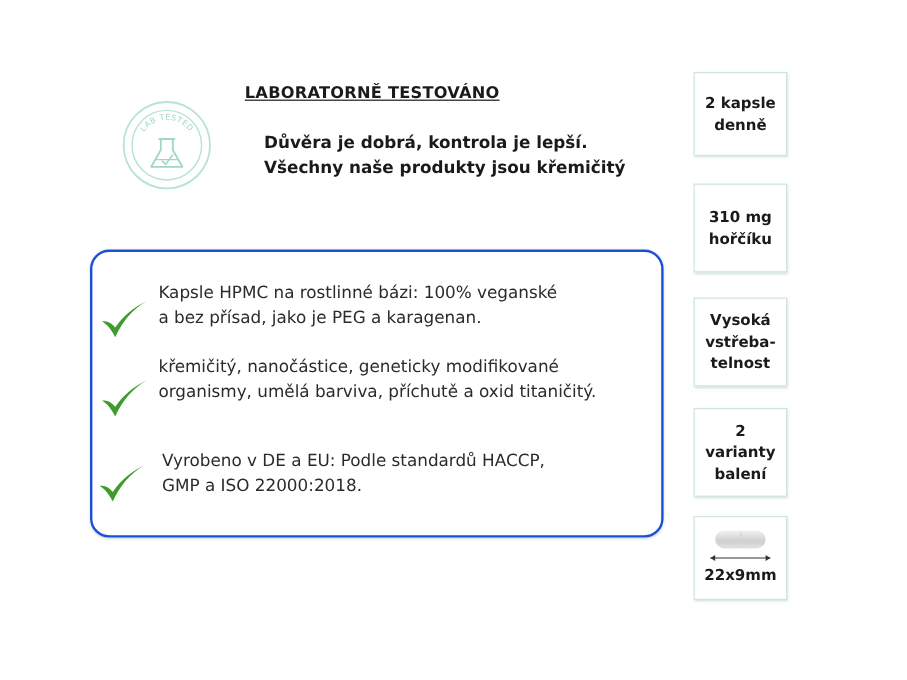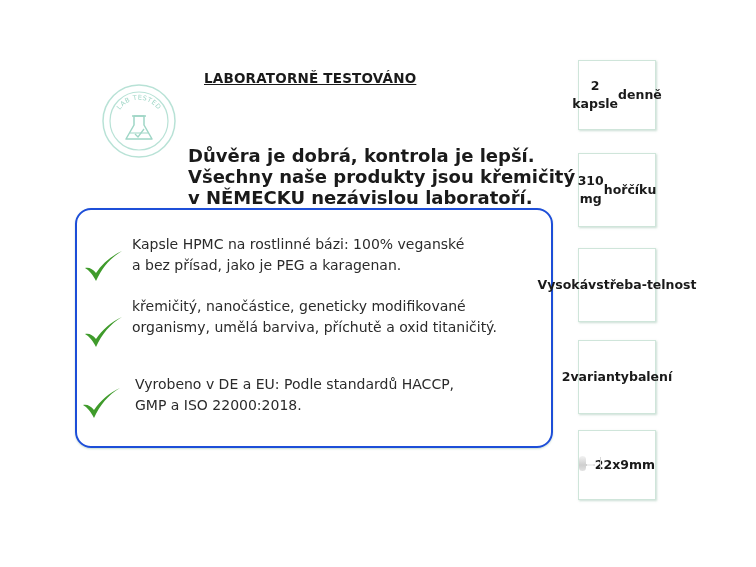--- a/index.html
+++ b/index.html
@@ -1,25 +1,25 @@
 <!DOCTYPE html>
 <html><head>
 <meta charset="utf-8">
 <style>
   html,body{margin:0;padding:0;background:#fff;}
   body{width:756px;height:567px;position:relative;overflow:hidden;font-family:"DejaVu Sans","Liberation Sans",sans-serif;color:#1a1a1a;}
   .badge{position:absolute;left:101px;top:83px;width:76px;height:76px;}
   .heading{position:absolute;left:204px;top:70px;font-size:13.5px;font-weight:bold;letter-spacing:0.2px;text-decoration:underline;}
-  .intro{position:absolute;left:188px;top:109px;font-size:18px;font-weight:bold;line-height:21px;margin-top:36px;}
+  .intro{position:absolute;left:220px;top:109px;font-size:14px;font-weight:bold;line-height:21px;}
   .intro div{white-space:nowrap;}
   .features{position:absolute;left:75px;top:208px;width:474px;height:236px;border:2px solid #1d4ed8;border-radius:16px;box-shadow:0 1px 2px rgba(120,170,140,0.4);}
   .feat{position:absolute;left:0;width:474px;}
   .check{position:absolute;width:40px;height:36px;}
   .feat-text{position:absolute;left:55px;font-size:14px;line-height:21px;color:#2b2b2b;white-space:nowrap;}
-  .spec{position:absolute;left:578px;width:76px;border:1.5px solid #cfe5da;box-shadow:1px 1px 2px rgba(150,190,170,0.5);display:flex;flex-direction:row;align-items:center;justify-content:center;text-align:center;font-weight:bold;font-size:12.5px;line-height:18px;color:#1a1a1a;background:#fff;}
+  .spec{position:absolute;left:578px;width:76px;border:1.5px solid #cfe5da;box-shadow:1px 1px 2px rgba(150,190,170,0.5);display:flex;flex-direction:column;align-items:center;justify-content:center;text-align:center;font-weight:bold;font-size:12.5px;line-height:18px;color:#1a1a1a;background:#fff;}
   .capsule{width:42px;height:15px;border-radius:8px;background:linear-gradient(#f2f2f2,#cfcfcf 60%,#e2e2e2);margin-bottom:4px;position:relative;}
   .capsule::after{content:"";position:absolute;left:21px;top:1px;width:1px;height:13px;background:#d6d6d6;}
   .arrow{width:54px;height:8px;margin-bottom:1px;}
 </style>
 </head>
 <body>
 
 <div class="badge">
   <svg width="76" height="76" viewBox="0 0 76 76">
     <circle cx="38" cy="38" r="36" fill="none" stroke="#b8e2d6" stroke-width="1.5"></circle>
@@ -31,21 +31,20 @@
     <path d="M29 50 L47 50" stroke="#9fd6c6" stroke-width="1"></path>
     <path d="M34 51 L37 54 L43 46" fill="none" stroke="#9fd6c6" stroke-width="1.3"></path>
   </svg>
 </div>
 
 <div class="heading">LABORATORNĚ TESTOVÁNO</div>
 
 <div class="intro">
   <div>Důvěra je dobrá, kontrola je lepší.</div>
   <div>Všechny naše produkty jsou křemičitý</div>
-  <div>v NĚMECKU nezávislou laboratoří.</div>
 </div>
 
 <div class="features">
   <div class="feat" style="top:0">
     <svg class="check" style="left:6px;top:38px" viewBox="0 0 40 36">
         <path d="M2 20 C6 22 10 27 13 33 C19 20 27 10 39 3 C28 8 19 16 13 25 C10 21 6 19 2 20 Z" fill="#3f9b2b"></path>
       </svg>
     <div class="feat-text" style="top:24px">
       <div>Kapsle HPMC na rostlinné bázi: 100% veganské</div>
       <div>a bez přísad, jako je PEG a karagenan.</div>

